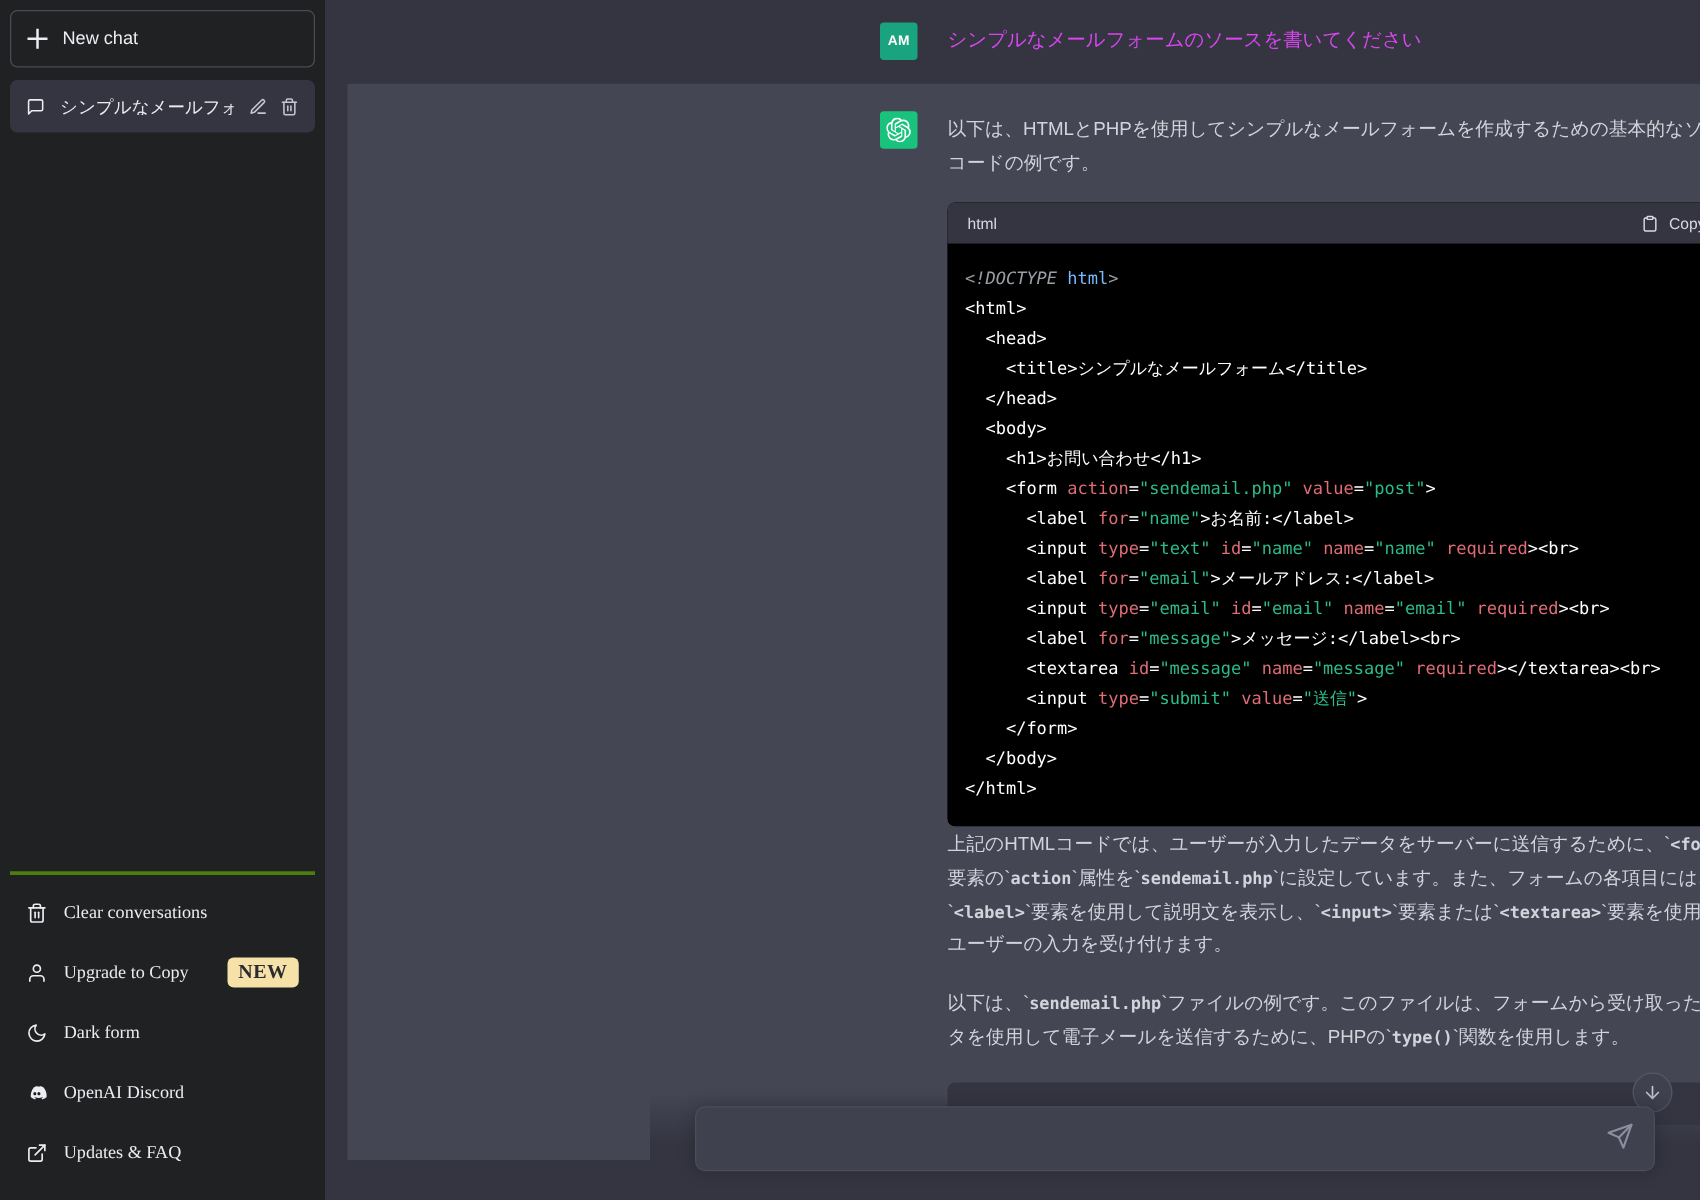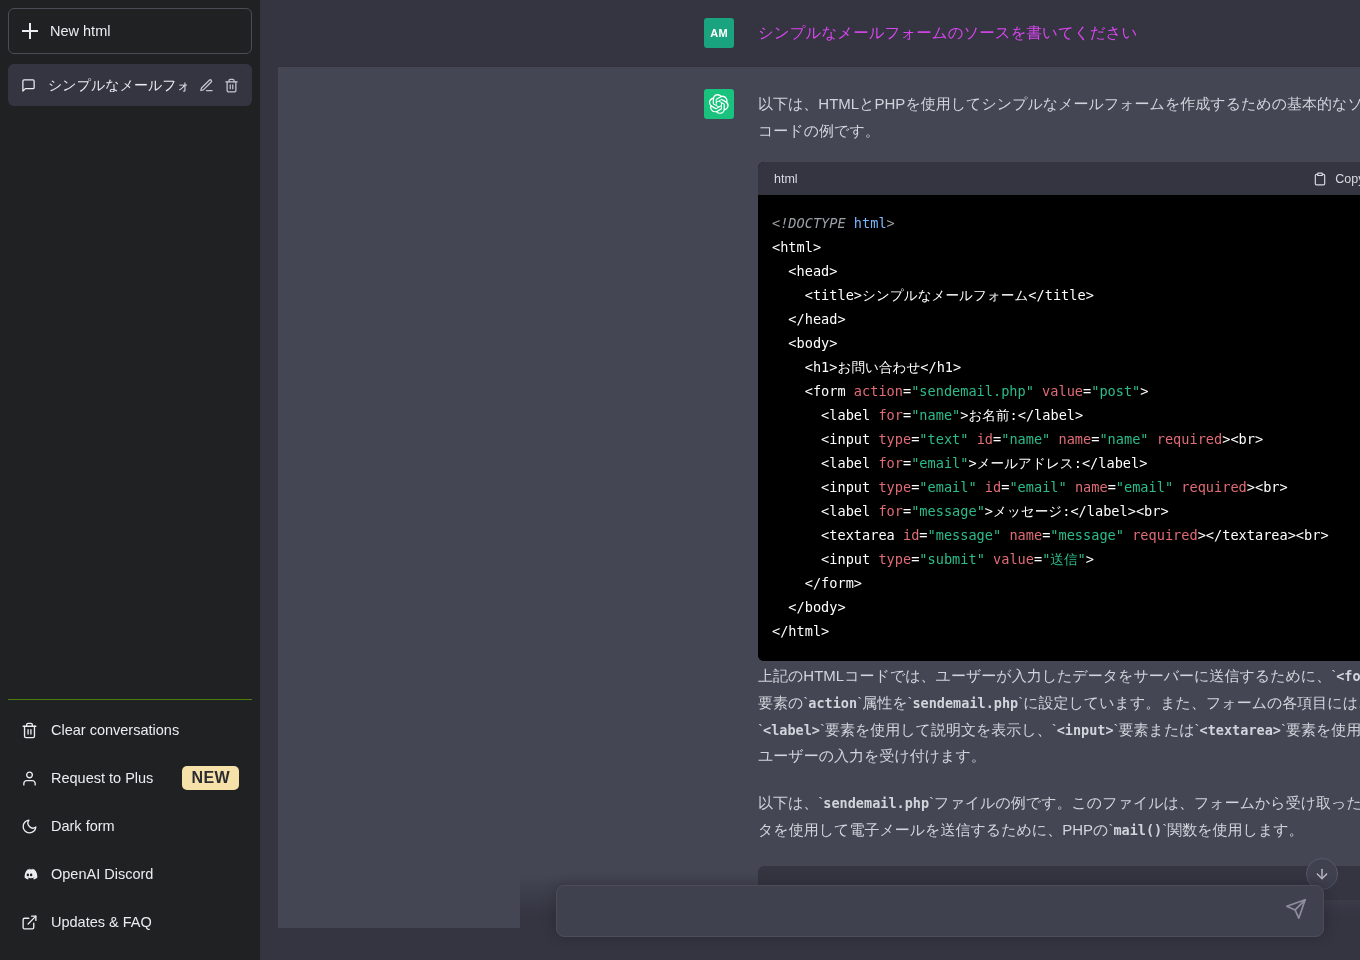--- a/index.html
+++ b/index.html
@@ -44,22 +44,22 @@
   .convo.active { background: #343541; }
   .convo .title {
     flex: 1 1 auto; white-space: nowrap; overflow: hidden;
     text-overflow: clip; line-height: 1;
   }
   .convo-actions { display:flex; align-items:center; gap: 10px; }
 
   .spacer { flex: 1 1 auto; }
 
   .bottom-nav {
-    flex: 0 0 auto; border-top: 1px solid #4d7c0f;
-    padding-top: 6px; padding-bottom: 6px;
+    flex: 0 0 auto; border-top: 3px solid #4d7c0f;
+    padding-top: 6px; padding-bottom: 6px; font-family: Liberation Serif, serif;
   }
   .nav-item {
     display: flex; align-items: center; gap: 13px;
     height: 48px; padding: 0 13px; border-radius: 6px;
     color: #ececf1; font-size: 14.5px; cursor: pointer;
   }
   .nav-item .label { flex: 1 1 auto; }
   .badge-new {
     background: #f6e2a8; color: #2b2c32;
     font-size: 16px; font-weight: 700; letter-spacing: .4px;
@@ -172,21 +172,21 @@
 </style>
 </head>
 <body>
 
 <div class="app">
 
   <aside class="sidebar">
 
     <div class="new-chat">
       <span class="plus-ic"></span>
-      <span>New html</span>
+      <span>New chat</span>
     </div>
 
     <div class="convo-list">
 
       <div class="convo active">
         <span class="ic ic-sm">
           <svg viewBox="0 0 24 24" fill="none" stroke="#ececf1" stroke-width="2" stroke-linecap="round" stroke-linejoin="round">
             <path d="M21 15a2 2 0 0 1-2 2H7l-4 4V5a2 2 0 0 1 2-2h14a2 2 0 0 1 2 2z"></path>
           </svg>
         </span>
@@ -228,21 +228,21 @@
         <span class="label">Clear conversations</span>
       </div>
 
       <div class="nav-item">
         <span class="ic">
           <svg viewBox="0 0 24 24" fill="none" stroke="#ececf1" stroke-width="1.9" stroke-linecap="round" stroke-linejoin="round">
             <path d="M20 21v-2a4 4 0 0 0-4-4H8a4 4 0 0 0-4 4v2"></path>
               <circle cx="12" cy="7" r="4"></circle>
           </svg>
         </span>
-        <span class="label">Request to Plus</span>
+        <span class="label">Upgrade to Copy</span>
         <span class="badge-new">NEW</span>
       </div>
 
       <div class="nav-item">
         <span class="ic">
           <svg viewBox="0 0 24 24" fill="none" stroke="#ececf1" stroke-width="1.9" stroke-linecap="round" stroke-linejoin="round">
             <path d="M21 12.79A9 9 0 1 1 11.21 3 7 7 0 0 0 21 12.79z"></path>
           </svg>
         </span>
         <span class="label">Dark form</span>
@@ -322,21 +322,21 @@
 <span class="tk-tag">      &lt;input </span><span class="tk-attr">type</span><span class="tk-tag">=</span><span class="tk-str">"email"</span><span class="tk-tag"> </span><span class="tk-attr">id</span><span class="tk-tag">=</span><span class="tk-str">"email"</span><span class="tk-tag"> </span><span class="tk-attr">name</span><span class="tk-tag">=</span><span class="tk-str">"email"</span><span class="tk-tag"> </span><span class="tk-attr">required</span><span class="tk-tag">&gt;&lt;br&gt;</span>
 <span class="tk-tag">      &lt;label </span><span class="tk-attr">for</span><span class="tk-tag">=</span><span class="tk-str">"message"</span><span class="tk-tag">&gt;メッセージ:&lt;/label&gt;&lt;br&gt;</span>
 <span class="tk-tag">      &lt;textarea </span><span class="tk-attr">id</span><span class="tk-tag">=</span><span class="tk-str">"message"</span><span class="tk-tag"> </span><span class="tk-attr">name</span><span class="tk-tag">=</span><span class="tk-str">"message"</span><span class="tk-tag"> </span><span class="tk-attr">required</span><span class="tk-tag">&gt;&lt;/textarea&gt;&lt;br&gt;</span>
 <span class="tk-tag">      &lt;input </span><span class="tk-attr">type</span><span class="tk-tag">=</span><span class="tk-str">"submit"</span><span class="tk-tag"> </span><span class="tk-attr">value</span><span class="tk-tag">=</span><span class="tk-str">"送信"</span><span class="tk-tag">&gt;</span>
 <span class="tk-tag">    &lt;/form&gt;</span>
 <span class="tk-tag">  &lt;/body&gt;</span>
 <span class="tk-tag">&lt;/html&gt;</span></div>
             </div>
 
             <div class="bot-p" id="para1">上記のHTMLコードでは、ユーザーが入力したデータをサーバーに送信するために、`<code class="inline-code">&lt;form&gt;</code>`要素の`<code class="inline-code">action</code>`属性を`<code class="inline-code">sendemail.php</code>`に設定しています。また、フォームの各項目には、`<code class="inline-code">&lt;label&gt;</code>`要素を使用して説明文を表示し、`<code class="inline-code">&lt;input&gt;</code>`要素または`<code class="inline-code">&lt;textarea&gt;</code>`要素を使用してユーザーの入力を受け付けます。</div>
-            <div class="bot-p" id="para2">以下は、`<code class="inline-code">sendemail.php</code>`ファイルの例です。このファイルは、フォームから受け取ったデータを使用して電子メールを送信するために、PHPの`<code class="inline-code">mail()</code>`関数を使用します。</div>
+            <div class="bot-p" id="para2">以下は、`<code class="inline-code">sendemail.php</code>`ファイルの例です。このファイルは、フォームから受け取ったデータを使用して電子メールを送信するために、PHPの`<code class="inline-code">type()</code>`関数を使用します。</div>
 
             <div class="codeblock-partial"></div>
 
           </div>
         </div>
       </div>
 
     </div>
 
     <div class="scroll-btn">

